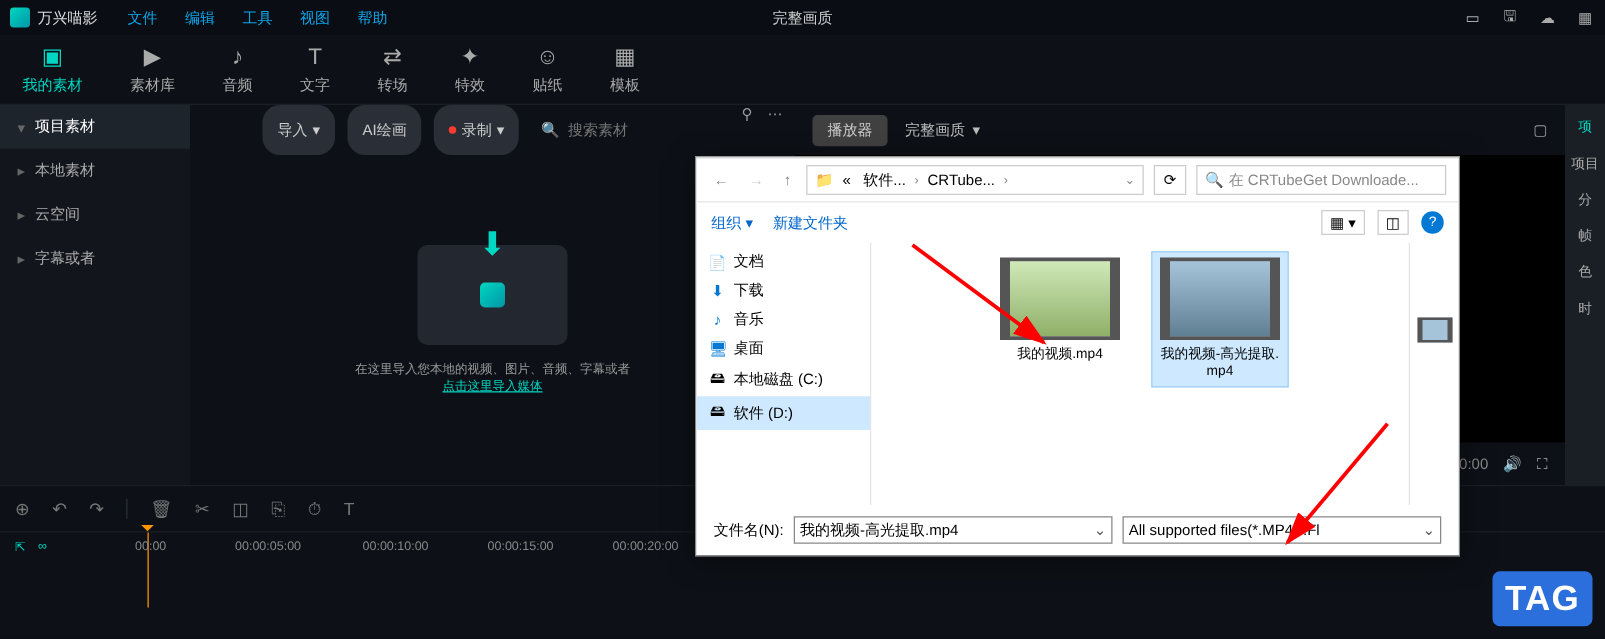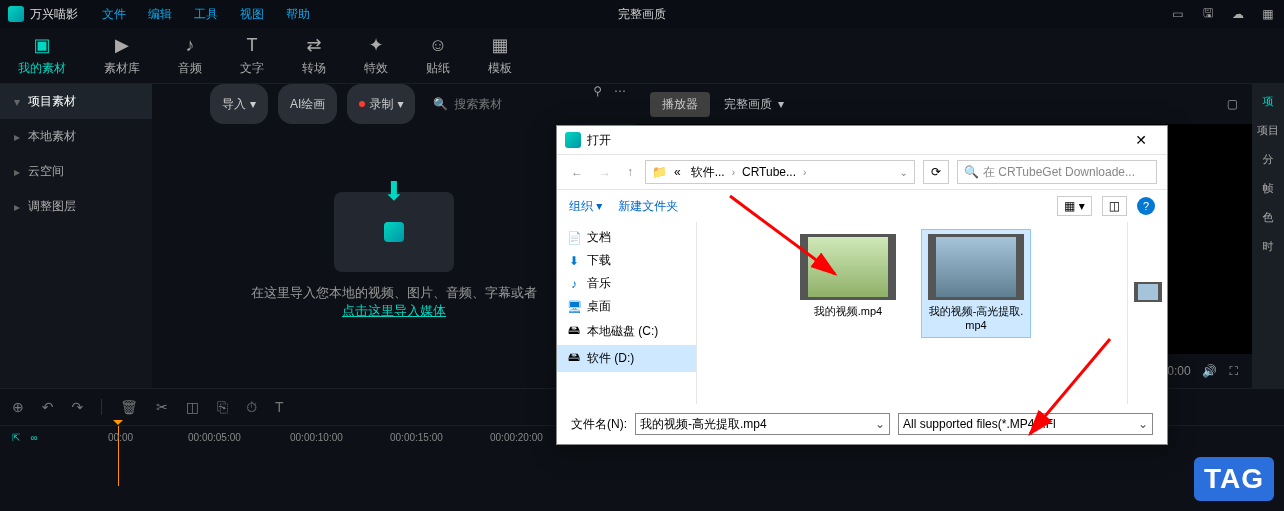--- a/index.html
+++ b/index.html
@@ -30,21 +30,21 @@
 .center-toolbar { display:flex; height:40px; padding:0 10px; gap:10px; font-size:12px;margin-left:48px;}
 .center-toolbar .pill { background:#2a2f37; border-radius:14px; padding:4px 12px; display:flex; align-items:center; gap:4px; color:#ccc; cursor:pointer;}
 .center-toolbar .pill .dot-red { width:6px;height:6px;background:#ff3b30;border-radius:50%;}
 .center-toolbar .search { flex:1; display:flex; align-items:center; gap:6px; color:#666; padding:0 8px;}
 .center-toolbar .search input { background:transparent; border:none; outline:none; color:#ccc; font-size:12px; width:100%;}
 .center-toolbar .right-icons { display:flex; gap:12px; color:#999;}
 .center-body { flex:1; display:flex; flex-direction:column; align-items:center; justify-content:center; gap:12px;}
 .dropzone { width:120px; height:80px; background:#232830; border-radius:8px; position:relative; display:flex; align-items:center; justify-content:center;}
 .dropzone .arrow { position:absolute; top:-16px; color:#00d6c1; font-size:26px;}
 .dropzone .logo-s { width:20px;height:20px; background:linear-gradient(135deg,#00d6c1,#0096a6); border-radius:4px;}
-.hint { font-size:13px; color:#999; text-align:center;}
+.hint { font-size:10px; color:#999; text-align:center;}
 .hint a { color:#00d6c1; text-decoration:underline; cursor:pointer;}
 
 .preview { width:616px; background:#000; position:relative; display:flex; flex-direction:column;}
 .preview-header { height:40px; display:flex; align-items:center; gap:14px; padding:0 14px; font-size:12px; color:#ccc; background:#0d1117;}
 .preview-header .chip { background:#404040; padding:4px 12px; border-radius:4px;}
 .preview-header .sel { display:flex; align-items:center; gap:6px; color:#bbb;}
 .preview-header .right { margin-left:auto; display:flex; gap:10px; color:#999;}
 .preview-canvas { flex:1; background:#000;}
 .preview-footer { height:34px; display:flex; align-items:center; padding:0 14px; gap:12px; font-size:12px; color:#aaa; background:#0d1117;}
 .preview-footer .time { margin-left:auto; font-family:monospace; color:#888;}
@@ -181,21 +181,21 @@
     <div class="item">
         <span class="caret">▸</span>
         <span>本地素材</span>
       </div>
     <div class="item">
         <span class="caret">▸</span>
         <span>云空间</span>
       </div>
     <div class="item">
         <span class="caret">▸</span>
-        <span>调整图层</span>
+        <span>字幕或者</span>
       </div>
   </div>
 
   <div class="center">
     <div class="center-toolbar">
       <div class="pill">
           <span>导入</span>
           <span>▾</span>
         </div>
       <div class="pill">
@@ -282,25 +282,20 @@
     <span class="tick" style="left:490px">00:00:20:00</span>
     <span class="tick" style="left:590px">00:00:25:00</span>
     <span class="tick" style="left:690px">00:00:30:00</span>
     <span class="tick" style="left:790px">00:00:35:00</span>
     <span class="tick" style="left:890px">00:00:40:00</span>
     <span class="tick" style="left:990px">00:00:45:00</span>
   </div>
 </div>
 
 <div class="dialog">
-  <div class="dlg-title">
-    <div class="ico-app"></div>
-    <span>打开</span>
-    <div class="close">✕</div>
-  </div>
   <div class="dlg-nav">
     <span class="navbtn">←</span>
     <span class="navbtn" style="color:#ccc">→</span>
     <span class="navbtn">↑</span>
     <div class="crumb">
       <span class="folder-ico">📁</span>
       <span class="seg">«</span>
       <span class="seg">软件...</span>
         <span class="chev">›</span>
       <span class="seg">CRTube...</span>

